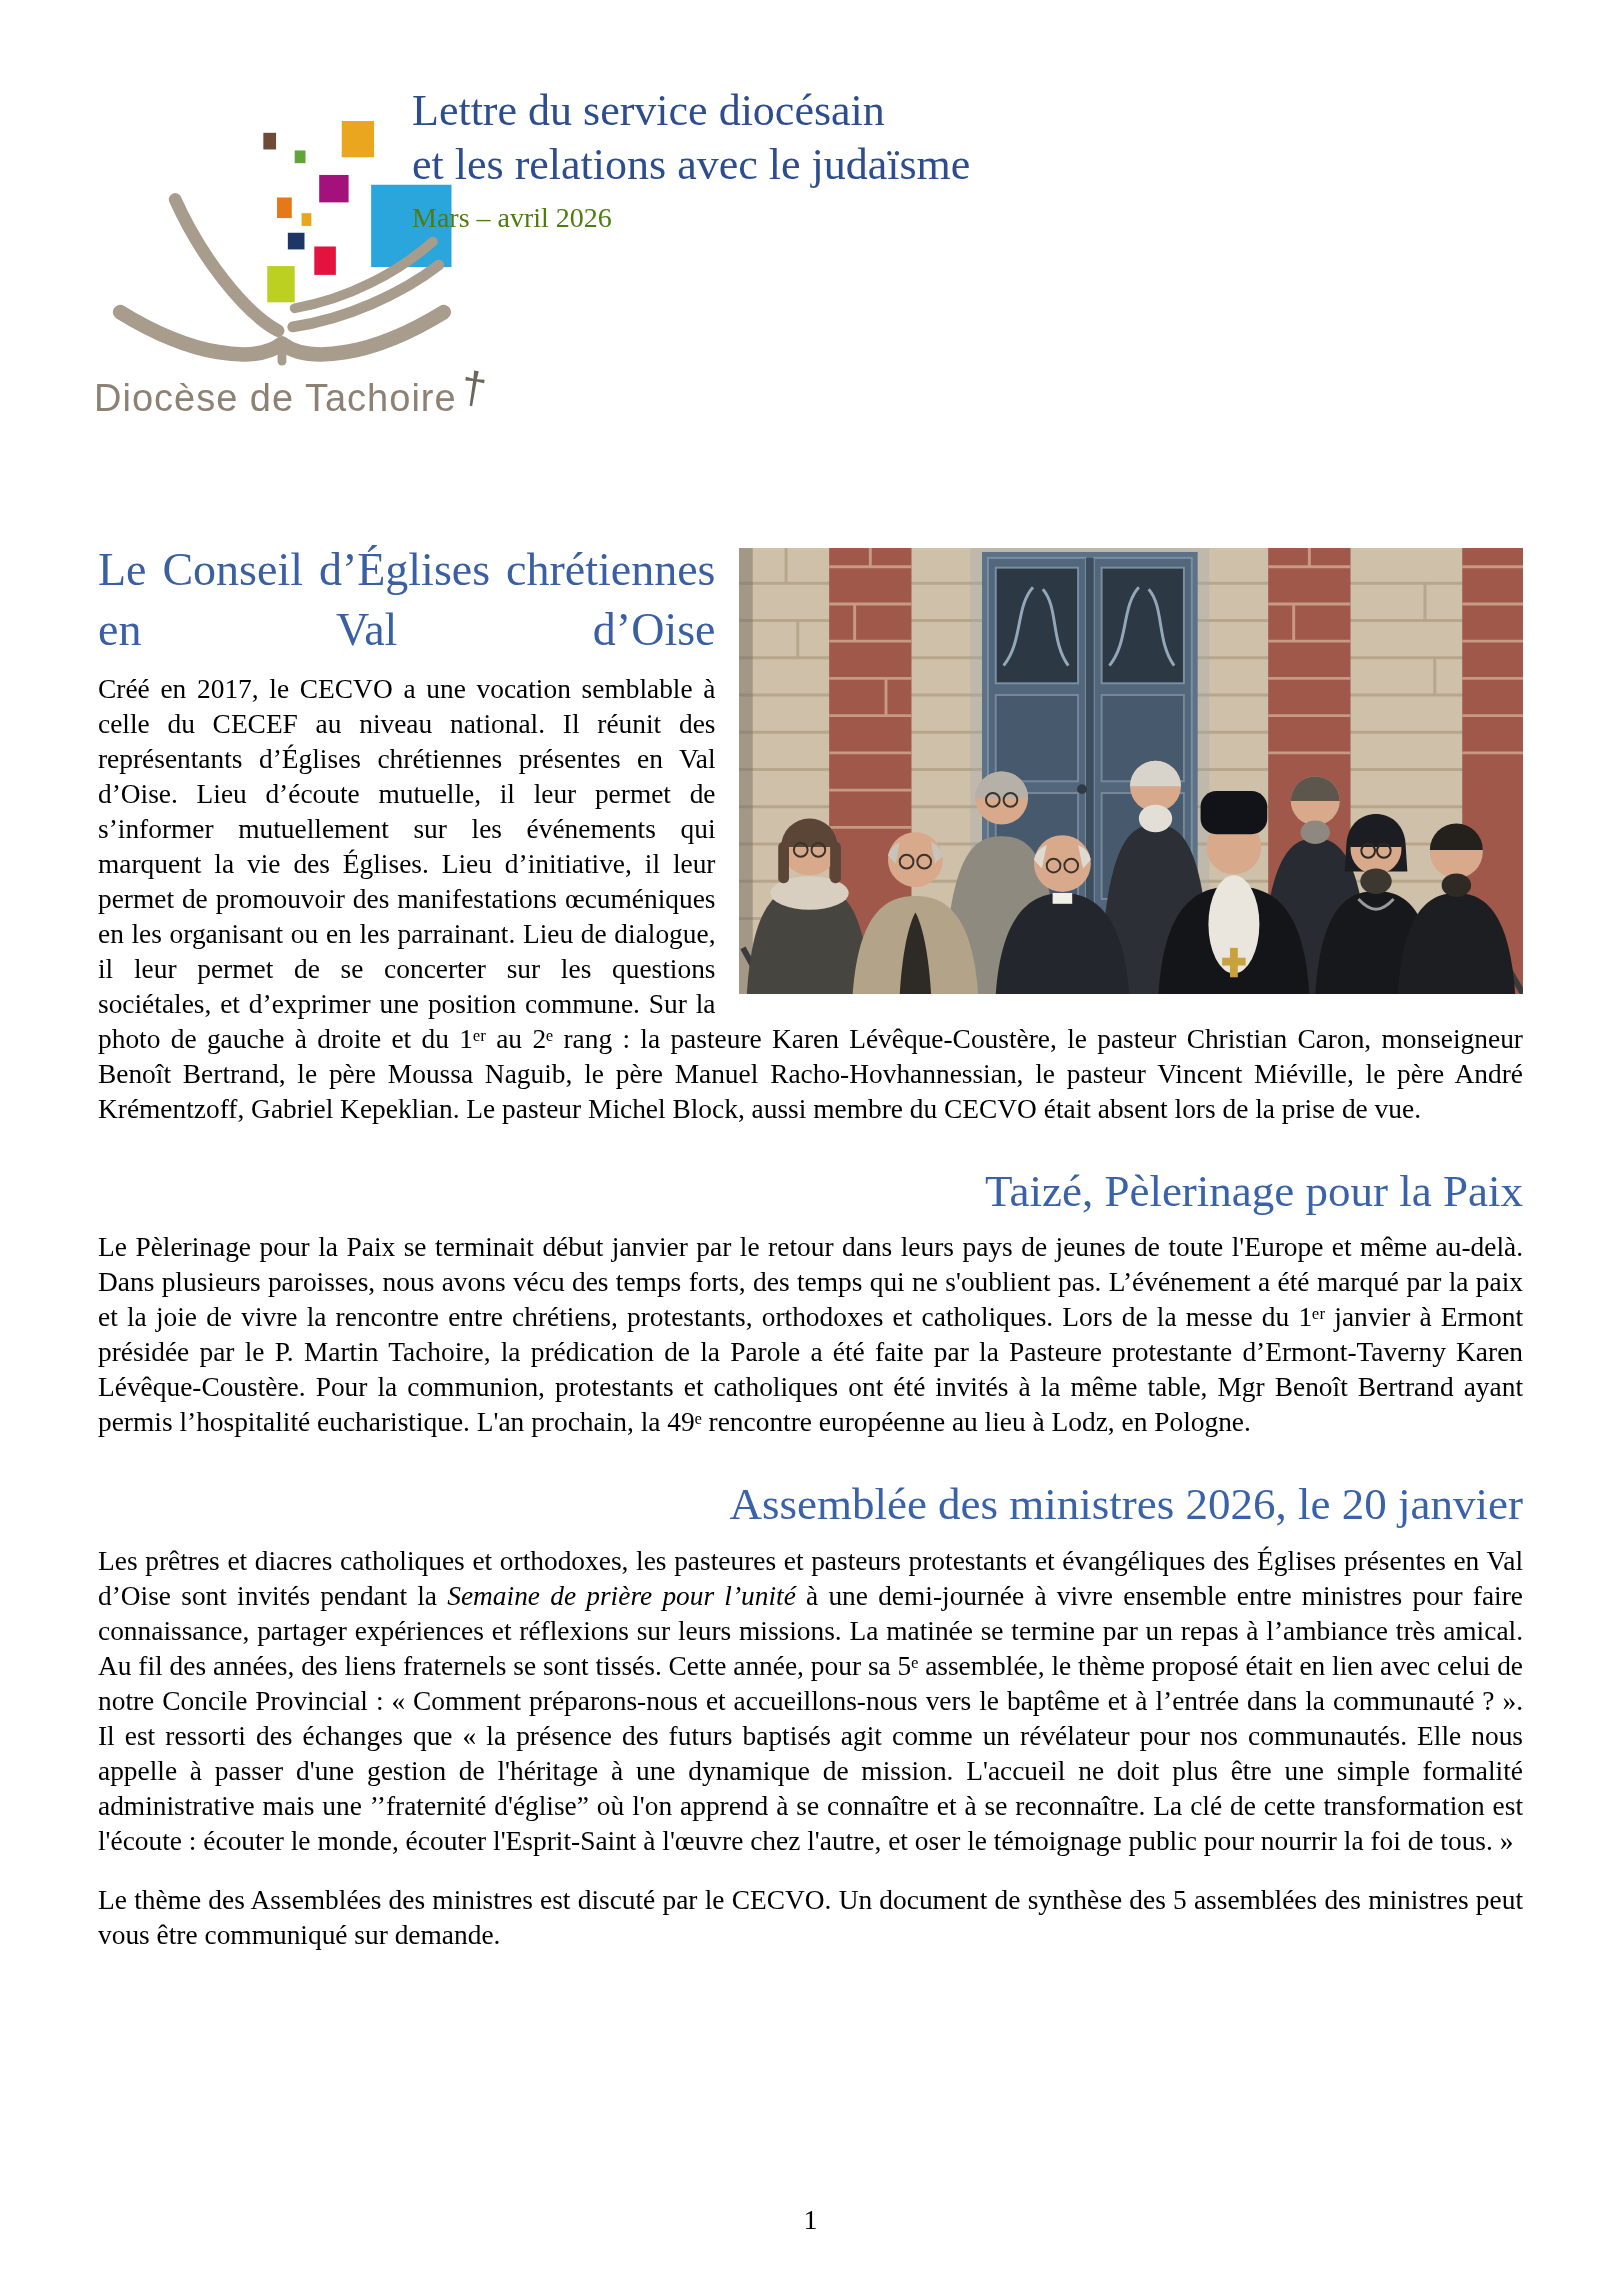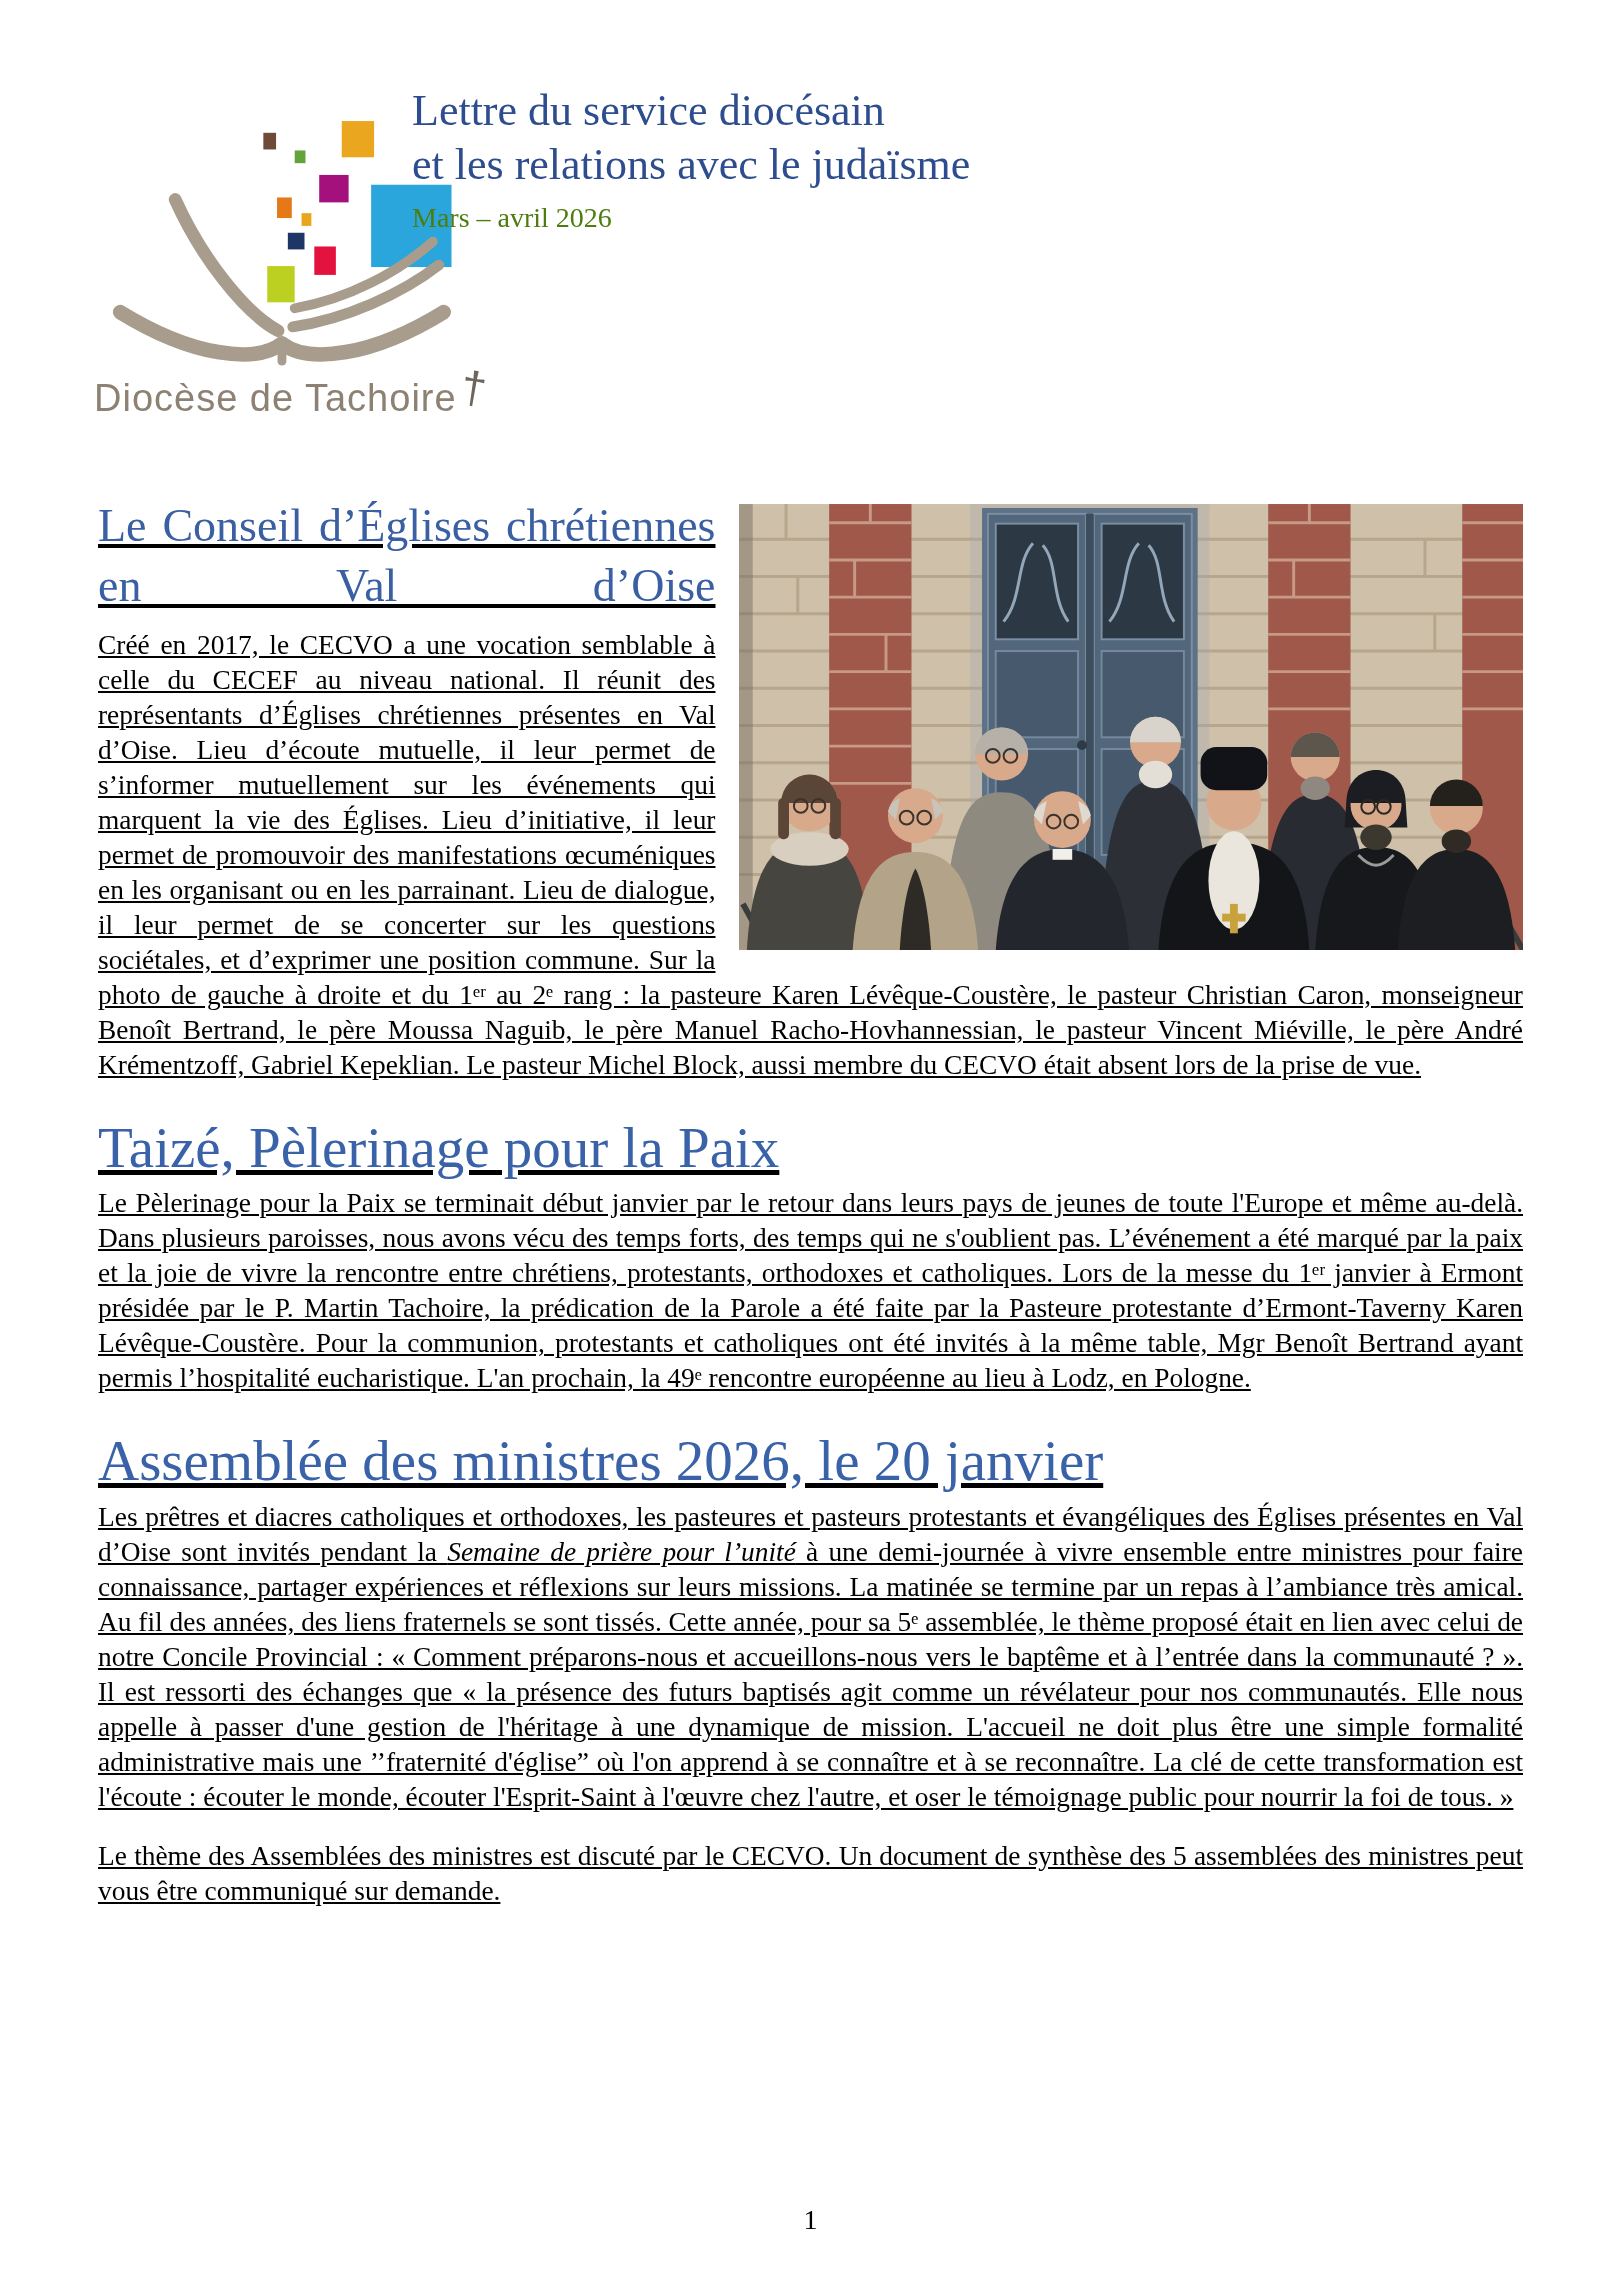--- a/index.html
+++ b/index.html
@@ -12,31 +12,32 @@
   .logo svg { display:block; }
   .logo-text {
     font-family:"Liberation Sans","DejaVu Sans",sans-serif;
     font-size:38px; color:#8d8173; letter-spacing:1px; white-space:nowrap; margin-top:2px;
   }
   .logo-cross { display:inline-block; transform:rotate(9deg) translateY(-7.8px); font-size:45px; color:#6f665b; margin-left:2.9px; }
   .masthead { position:absolute; left:412px; top:84px; width:1117px; text-align:left; }
   .masthead-line { font-size:44px; line-height:54px; color:#2e4d8e; }
   .issue-date { font-size:28px; line-height:35px; margin-top:7.8px; color:#4d7c0f; }
   
-  .content { position:absolute; left:98px; top:496px; width:1425px;text-decoration:underline; }
+  .content { position:absolute; left:98px; top:540px; width:1425px; }
   figure { margin:0; }
   .photo-figure { float:right; width:784px; height:446px; margin:7.8px 0 17.6px 23.5px; }
   .photo-figure svg { display:block; }
   .article-heading {
     font-size:46px; line-height:60px; font-weight:400; color:#3a5fa3;
     text-align:justify; text-align-last:justify; margin:0 0 11.8px 0;
   }
   .section-heading {
-    font-size:57px; line-height:51px; font-weight:400; color:#3a62a9;
+    font-size:45px; line-height:51px; font-weight:400; color:#3a62a9;
     margin:39px 0 13.7px 0;
+    text-align:right;
   }
   .body-text { font-size:27.4px; line-height:35px; text-align:justify; margin:0; }
   .note { margin-top:23.5px; }
   .clearfix::after { content:""; display:block; clear:both; }
   .page-number { position:absolute; left:0; right:0; bottom:57px; text-align:center; font-size:28px; }
 </style>
 </head>
 <body>
 
 <div class="page">

